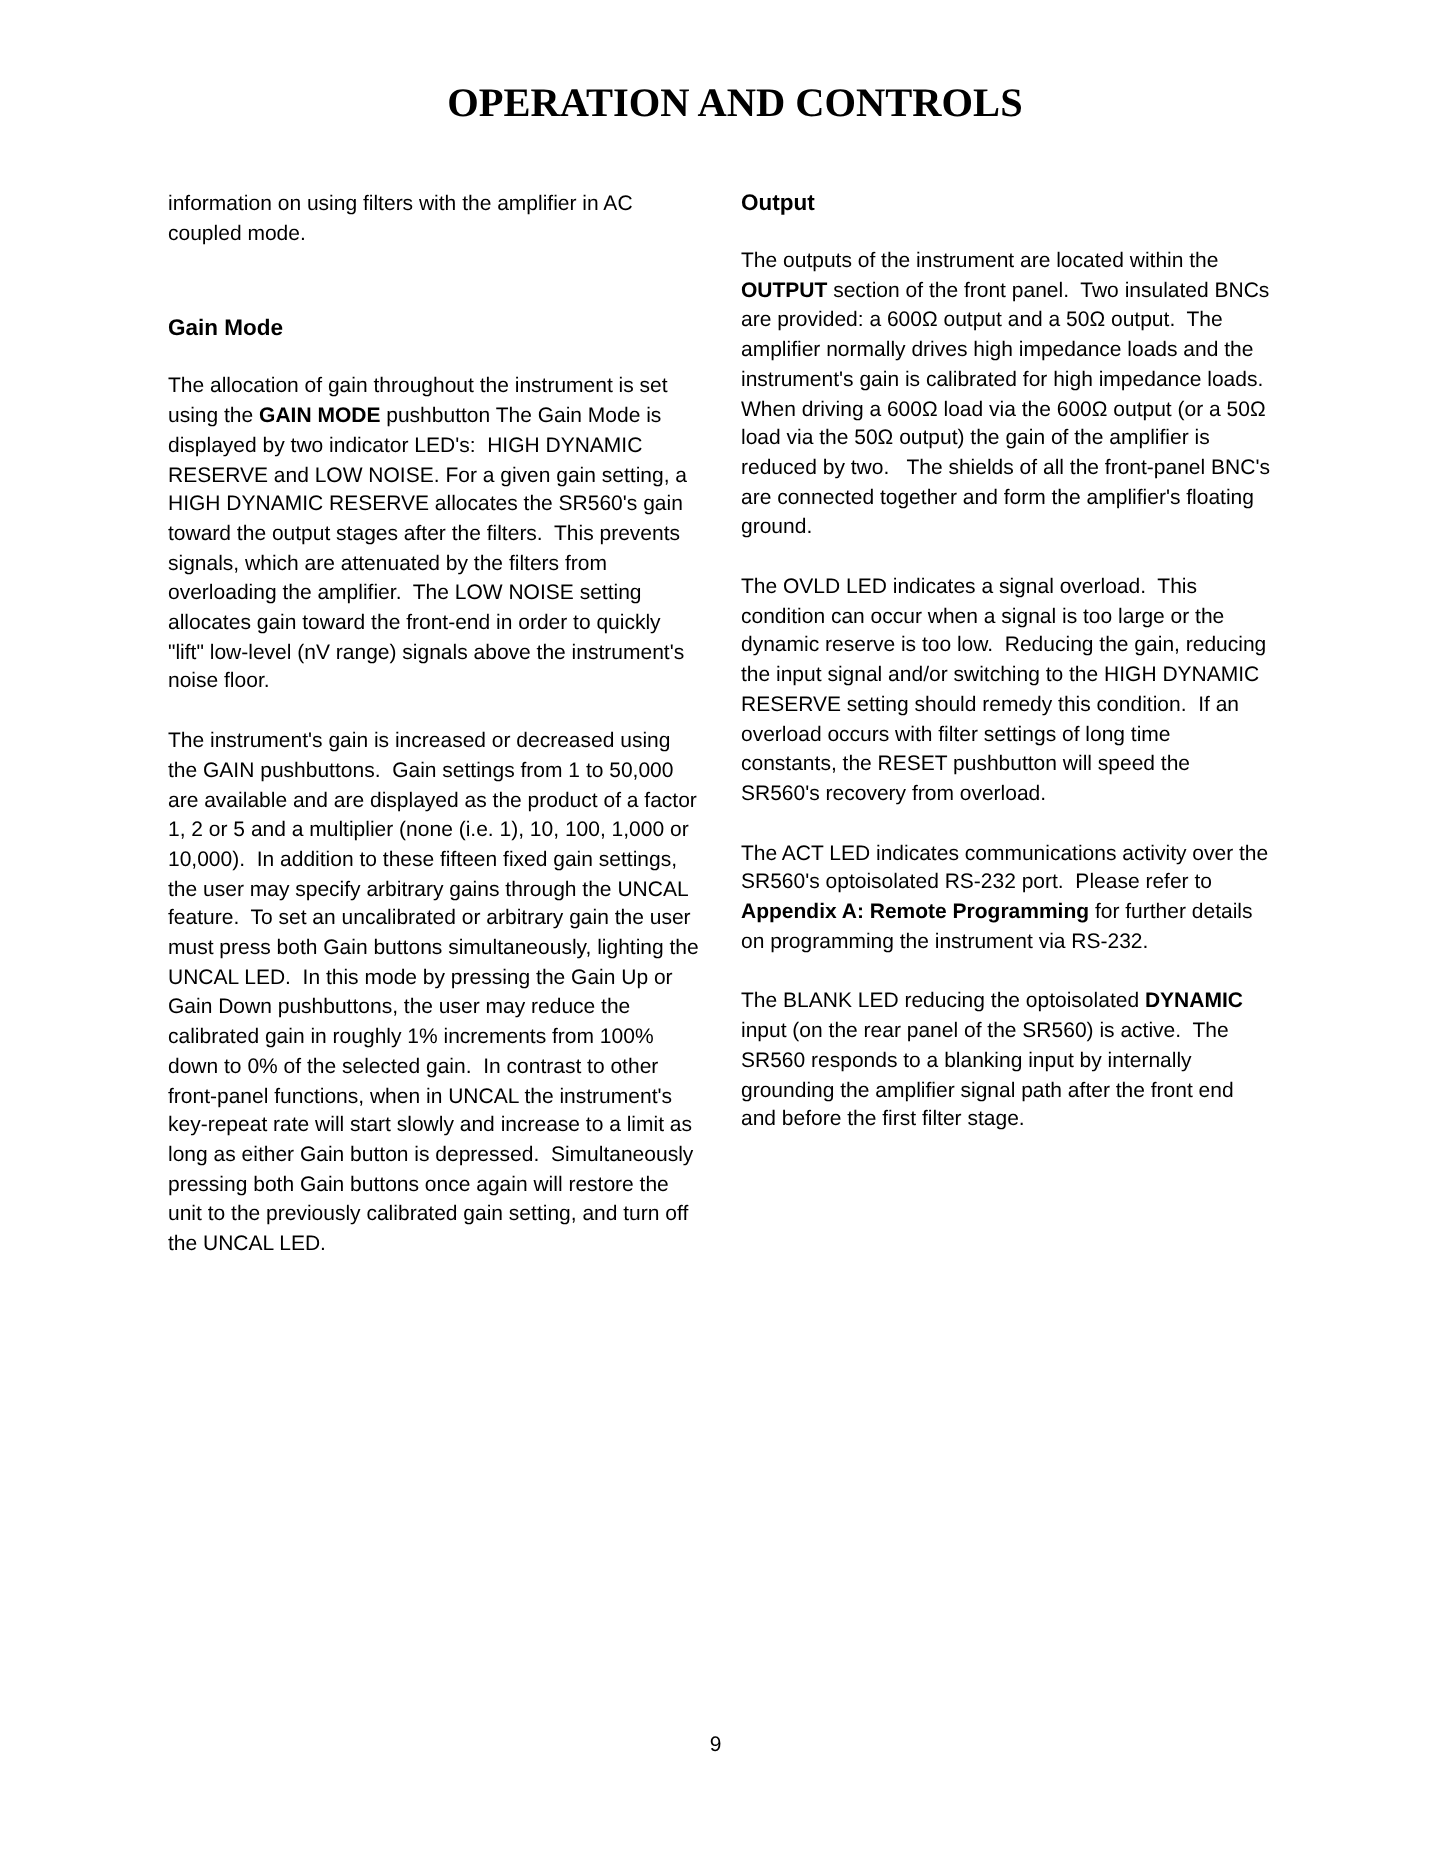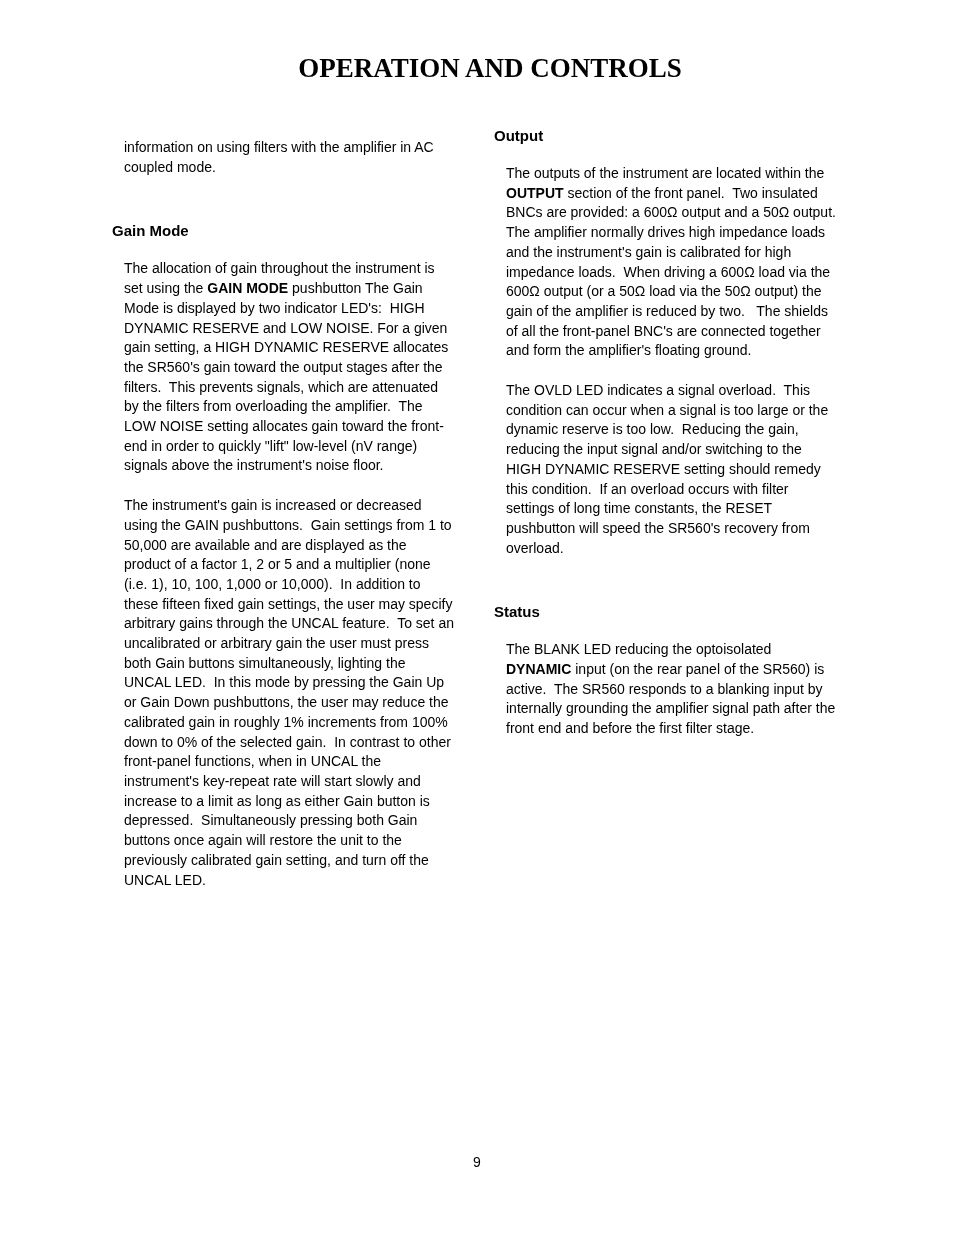--- a/index.html
+++ b/index.html
@@ -41,21 +41,21 @@
   .heading {
     font-weight: bold;
     font-size: 15px;
     line-height: 20px;
     margin-top: 44px;
     margin-bottom: 18px;
   }
   .heading:first-child { margin-top: 0; }
 
   .paragraph {
-    margin: 12px;
+    margin: 0;
     white-space: pre-wrap;
   }
   .paragraph + .paragraph { margin-top: 20px; }
 
   .bold { font-weight: bold; }
 
   .page-number {
     position: absolute;
     top: 1153px;
     left: 0;
@@ -74,17 +74,17 @@
     <div class="paragraph"><span class="">information on using filters with the amplifier in AC coupled mode.</span></div>
     <div class="heading">Gain Mode</div>
     <div class="paragraph"><span class="">The allocation of gain throughout the instrument is set using the </span><span class="bold">GAIN MODE</span><span class=""> pushbutton The Gain Mode is displayed by two indicator LED's:  HIGH DYNAMIC RESERVE and LOW NOISE. For a given gain setting, a HIGH DYNAMIC RESERVE allocates the SR560's gain toward the output stages after the filters.  This prevents signals, which are attenuated by the filters from overloading the amplifier.  The LOW NOISE setting allocates gain toward the front-end in order to quickly "lift" low-level (nV range) signals above the instrument's noise floor.</span></div>
     <div class="paragraph"><span class="">The instrument's gain is increased or decreased using the GAIN pushbuttons.  Gain settings from 1 to 50,000 are available and are displayed as the product of a factor 1, 2 or 5 and a multiplier (none (i.e. 1), 10, 100, 1,000 or 10,000).  In addition to these fifteen fixed gain settings, the user may specify arbitrary gains through the UNCAL feature.  To set an uncalibrated or arbitrary gain the user must press both Gain buttons simultaneously, lighting the UNCAL LED.  In this mode by pressing the Gain Up or Gain Down pushbuttons, the user may reduce the calibrated gain in roughly 1% increments from 100% down to 0% of the selected gain.  In contrast to other front-panel functions, when in UNCAL the instrument's key-repeat rate will start slowly and increase to a limit as long as either Gain button is depressed.  Simultaneously pressing both Gain buttons once again will restore the unit to the previously calibrated gain setting, and turn off the UNCAL LED.</span></div>
   </div>
 
 <div class="col col-right">
     <div class="heading">Output</div>
     <div class="paragraph"><span class="">The outputs of the instrument are located within the </span><span class="bold">OUTPUT</span><span class=""> section of the front panel.  Two insulated BNCs are provided: a 600Ω output and a 50Ω output.  The amplifier normally drives high impedance loads and the instrument's gain is calibrated for high impedance loads.  When driving a 600Ω load via the 600Ω output (or a 50Ω load via the 50Ω output) the gain of the amplifier is reduced by two.   The shields of all the front-panel BNC's are connected together and form the amplifier's floating ground.</span></div>
     <div class="paragraph"><span class="">The OVLD LED indicates a signal overload.  This condition can occur when a signal is too large or the dynamic reserve is too low.  Reducing the gain, reducing the input signal and/or switching to the HIGH DYNAMIC RESERVE setting should remedy this condition.  If an overload occurs with filter settings of long time constants, the RESET pushbutton will speed the SR560's recovery from overload.</span></div>
-    <div class="heading">Status</div>
+    <div class="paragraph"><span class="">The ACT LED indicates communications activity over the SR560's optoisolated RS-232 port.  Please refer to </span><span class="bold">Appendix A: Remote Programming</span><span class=""> for further details on programming the instrument via RS-232.</span></div>
     <div class="paragraph"><span class="">The BLANK LED reducing the optoisolated </span><span class="bold">DYNAMIC</span><span class=""> input (on the rear panel of the SR560) is active.  The SR560 responds to a blanking input by internally grounding the amplifier signal path after the front end and before the first filter stage.</span></div>
   </div>
 
 <div class="page-number">9</div>
 
 </body></html>

